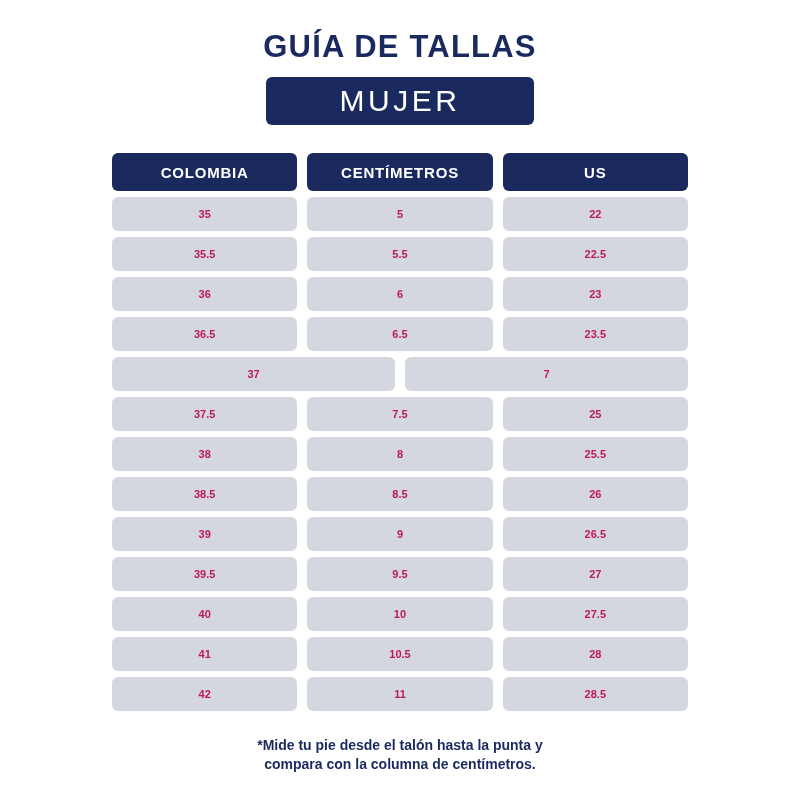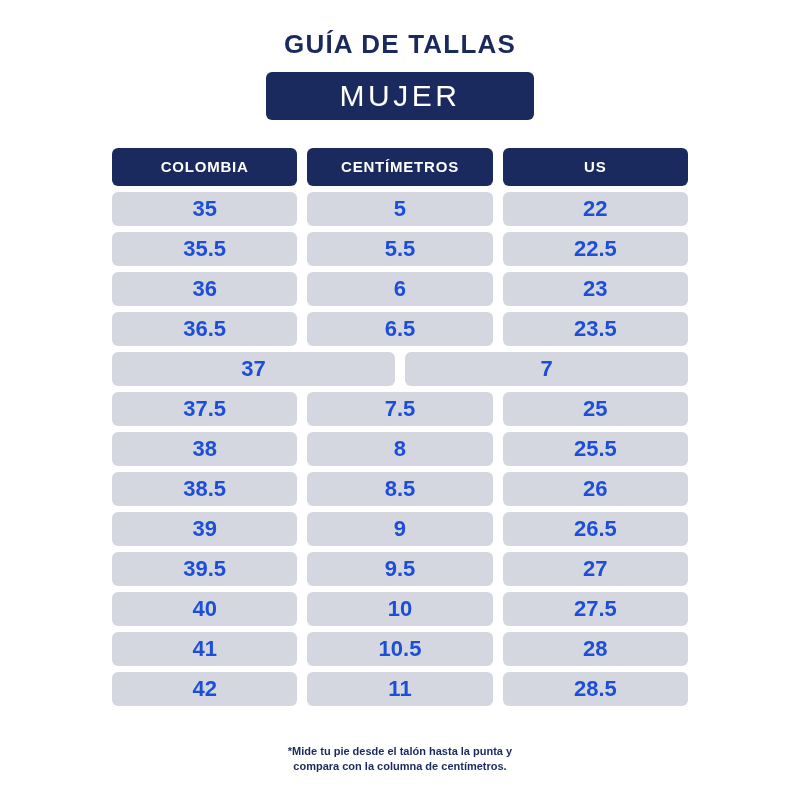--- a/index.html
+++ b/index.html
@@ -19,21 +19,21 @@
     height: 800px;
     position: relative;
     box-sizing: border-box;
     padding: 0 112px;
     display: flex;
     flex-direction: column;
     align-items: center;
   }
   .title {
     margin-top: 30px;
-    font-size: 26px;
+    font-size: 31px;
     font-weight: bold;
     letter-spacing: 1.2px;
     color: #1b2a5e;
     text-align: center;
     line-height: 1.1;
   }
   .subtitle-banner {
     margin-top: 13px;
     width: 268px;
     height: 48px;
@@ -73,30 +73,30 @@
   }
   .header-row .cell {
     background: #1b2a5e;
     color: #ffffff;
     height: 38px;
     letter-spacing: 0.8px;
     font-size: 15px;
   }
   .body-row .cell {
     background: #d4d7e0;
-    color: #1d4ed8;
-    font-size: 22px;
+    color: #be185d;
+    font-size: 11px;
   }
   .footnote {
     position: absolute;
     left: 0;
     right: 0;
     bottom: 26px;
     text-align: center;
-    font-size: 11px;
+    font-size: 14px;
     font-weight: bold;
     color: #1b2a5e;
     line-height: 1.35;
     padding: 0 120px;
     box-sizing: border-box;
   }
 </style>
 </head>
 <body>
 

